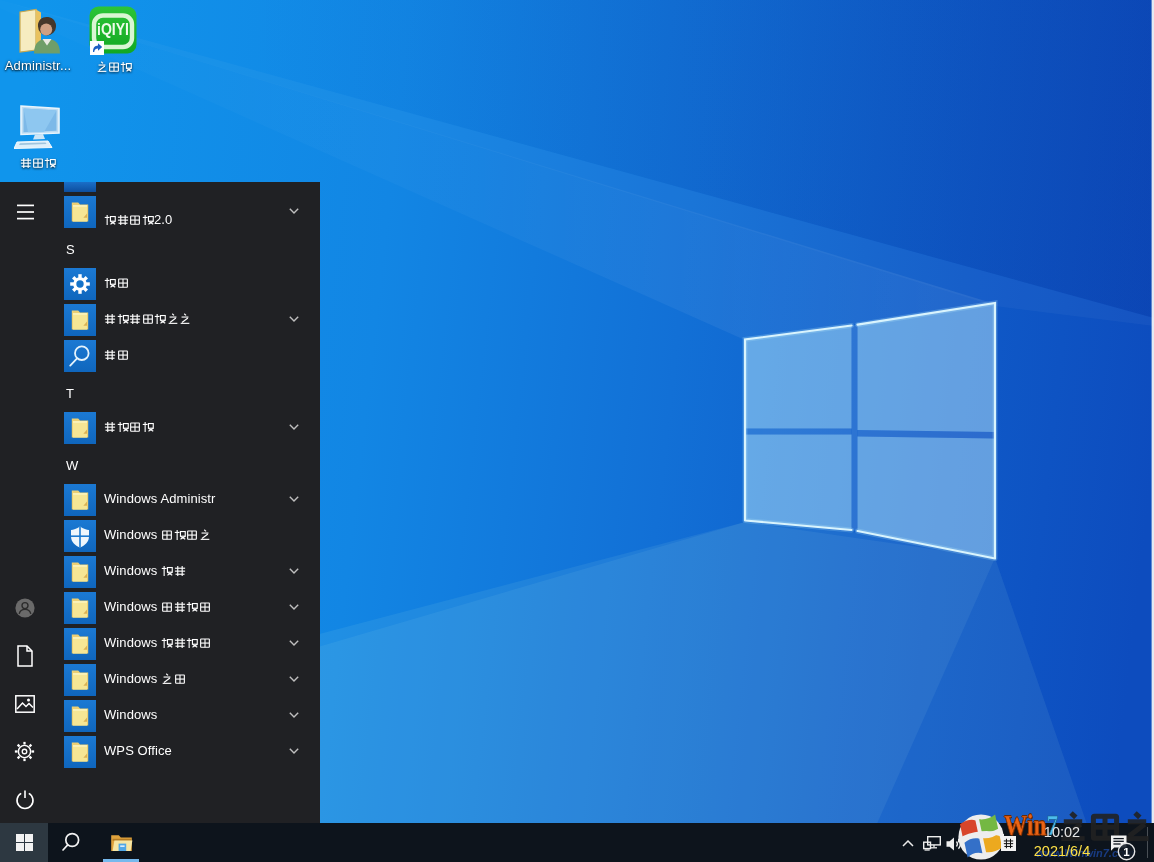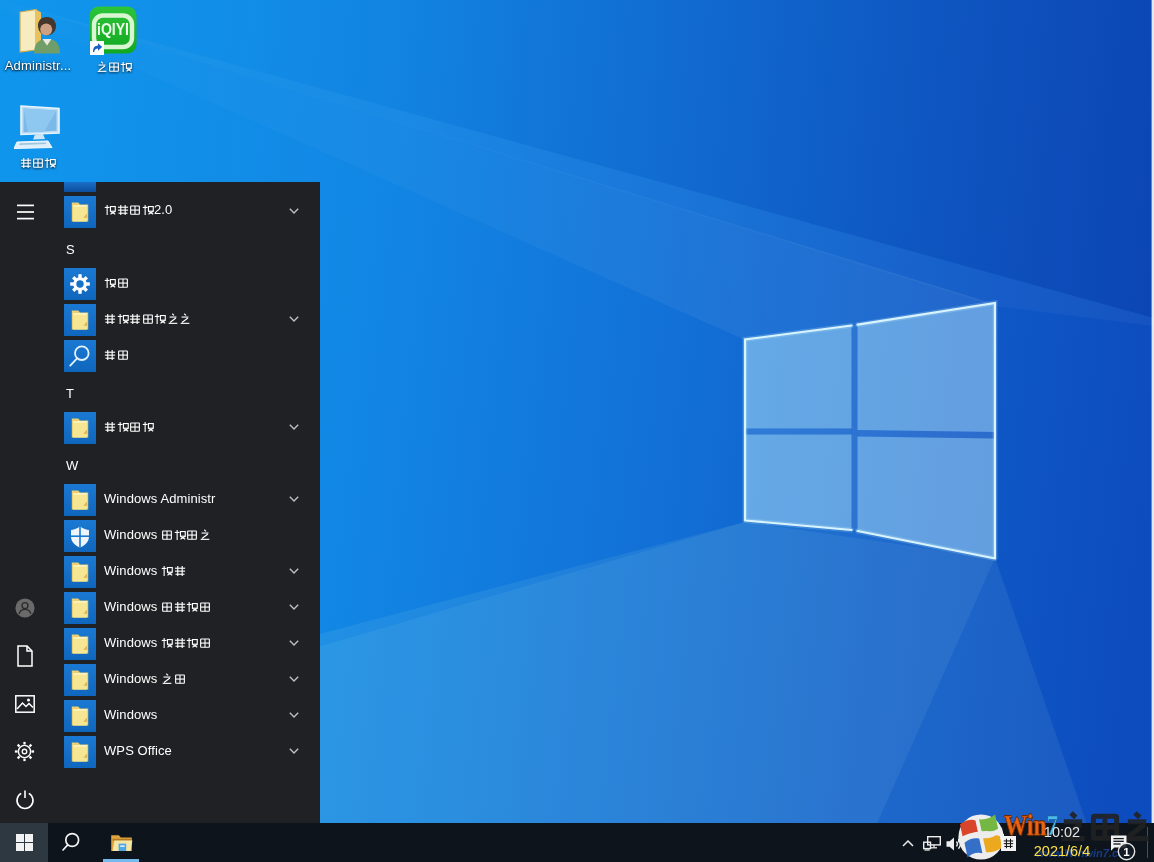--- a/index.html
+++ b/index.html
@@ -151,21 +151,21 @@
 <div style="position:absolute;left:64px;top:0px;width:32px;height:9.5px;background:linear-gradient(#1a6fc8,#0d4e9e)"></div>
     <div style="position:absolute;left:64px;top:13.5px;width:32px;height:32px;overflow:hidden">
       <svg width="32" height="32" viewBox="0 0 32 32" style="position:absolute;left:0;top:0">
 <rect width="32" height="32" fill="url(#tg)"></rect>
 <path d="M7.8,6.4 h6.4 l1.8,2.1 h8.2 v17.1 h-16.4 z" fill="#eccf74"></path>
 <rect x="9" y="9.2" width="14" height="16.4" fill="#f6e694"></rect>
 <rect x="9" y="9.2" width="14" height="1.5" fill="#fcf4c0"></rect>
 <polygon points="23,17.5 19.4,21.8 23,21.8" fill="#dbb254"></polygon>
 </svg>
     </div>
-    <div class="mtx" style="top:20px"><svg class="cj" style="width:12px;height:12px;stroke:#ffffff;stroke-width:1.5">
+    <div class="mtx" style="top:30px"><svg class="cj" style="width:12px;height:12px;stroke:#ffffff;stroke-width:1.5">
         <use href="#g2"></use>
       </svg><svg class="cj" style="width:12px;height:12px;stroke:#ffffff;stroke-width:1.5">
         <use href="#g3"></use>
       </svg><svg class="cj" style="width:12px;height:12px;stroke:#ffffff;stroke-width:1.5">
         <use href="#g1"></use>
       </svg><svg class="cj" style="width:12px;height:12px;stroke:#ffffff;stroke-width:1.5">
         <use href="#g2"></use>
       </svg><span class="lat">2.0</span></div>
     <svg width="10" height="6" viewBox="0 0 10 6" style="position:absolute;left:289px;top:26px">
 <path d="M0.8,0.8 L5,5 L9.2,0.8" fill="none" stroke="#bfbfbf" stroke-width="1.4"></path>

